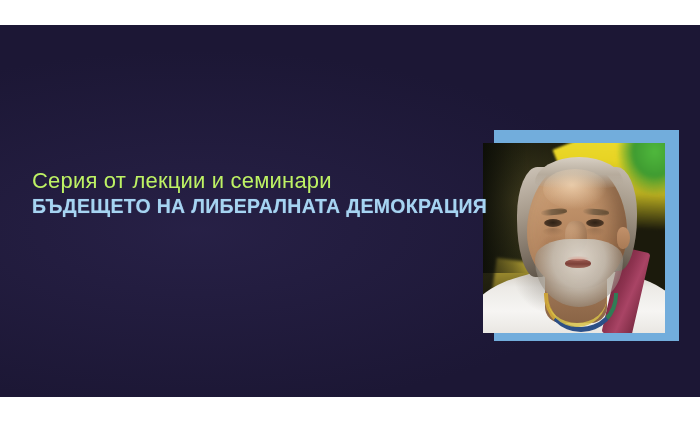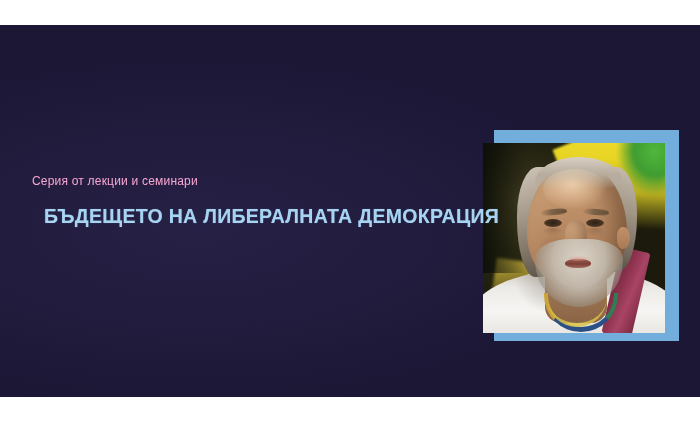--- a/index.html
+++ b/index.html
@@ -42,35 +42,35 @@
   }
 
   
   .text-block {
     position: absolute;
     left: 32px;
     top: 145px;
     z-index: 3;
   }
   .eyebrow {
-    color: #f9a8d4;
-    font-size: 12px;
+    color: #bef264;
+    font-size: 22px;
     font-weight: 400;
     letter-spacing: 0.2px;
     line-height: 22px;
     margin: 0 0 2px 0;
     white-space: nowrap;
   }
   .headline {
     color: #a6d4f2;
     font-size: 19.5px;
     font-weight: 700;
     letter-spacing: 0.3px;
     line-height: 24px;
-    margin: 12px;
+    margin: 0;
     white-space: nowrap;
     text-shadow: 0 0 1px rgba(166,212,242,0.45);
   }
 
   
   .portrait-unit {
     position: absolute;
     left: 483px;
     top: 105px;
     width: 196px;

